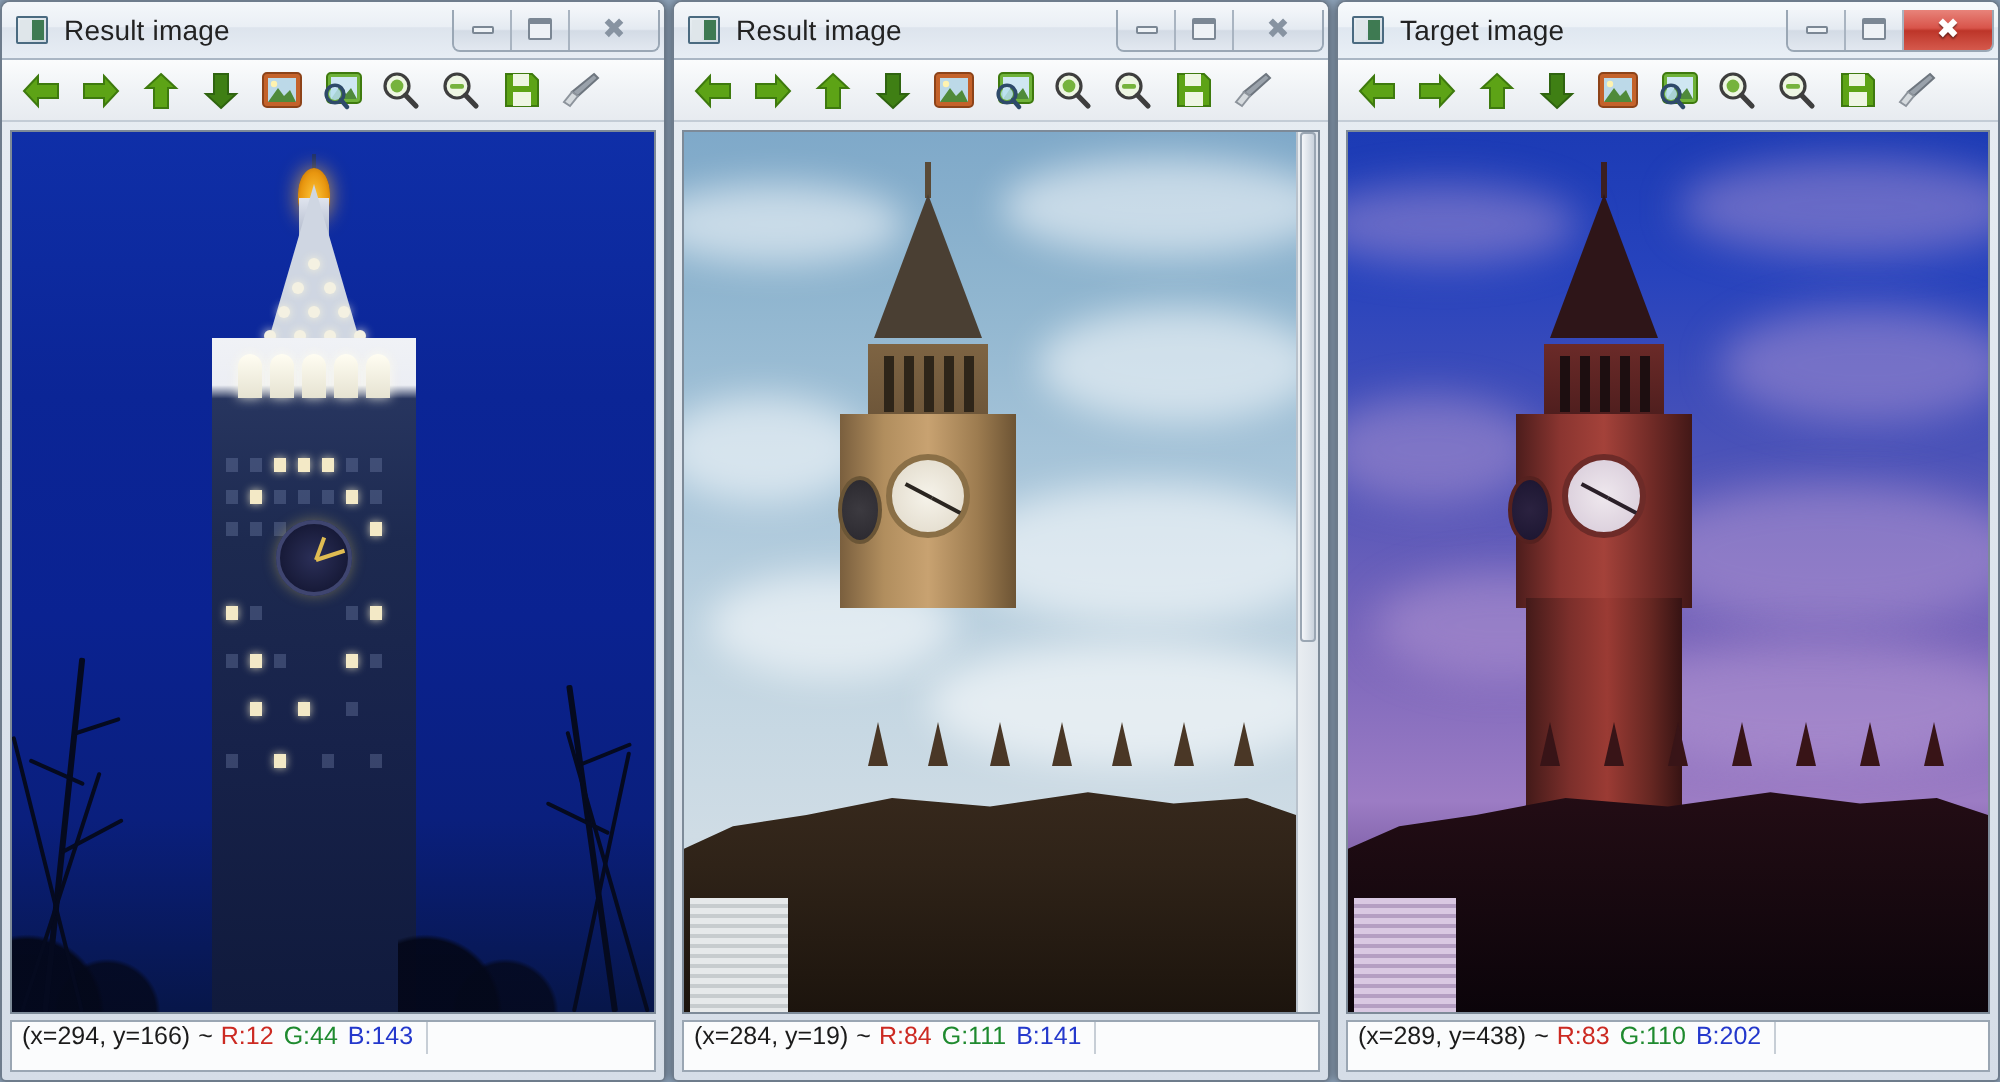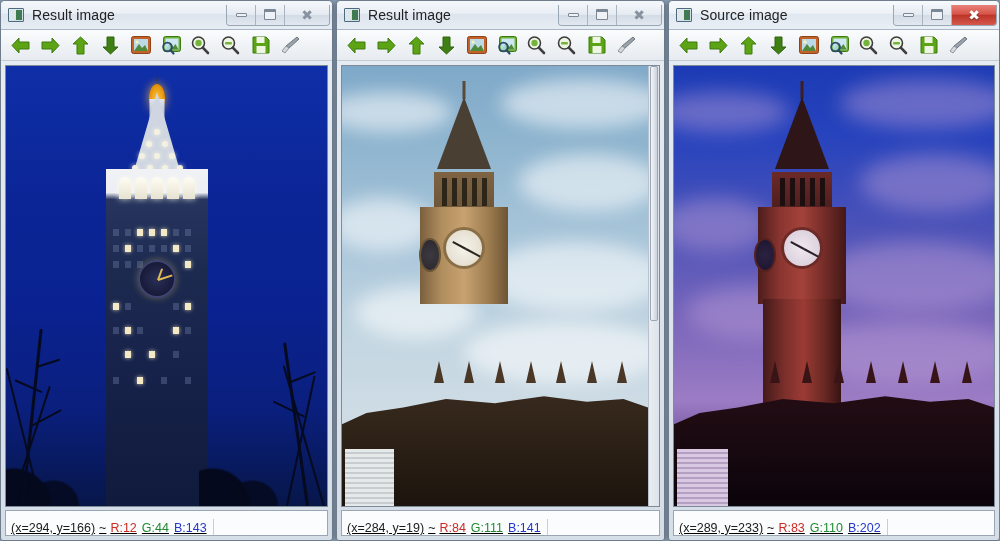--- a/index.html
+++ b/index.html
@@ -173,26 +173,25 @@
   }
 
   
   .statusbar {
     flex: 0 0 26px;
     height: 26px;
     margin: 3px 4px 4px 4px;
     border: 1px solid #9aa6b3;
     background: #fbfcfd;
     display: flex;
-    align-items: flex-end;
+    align-items: flex-start;
     padding: 0 5px;
     font-size: 12.5px;
     white-space: nowrap;
     overflow: hidden;
-    text-decoration: underline;
   }
   .st-coord { color: #1b1b1b; }
   .st-tilde { color: #1b1b1b; margin: 0 4px; }
   .st-r { color: #cc2a22; }
   .st-g { color: #1f8a2f; }
   .st-b { color: #2438cc; }
   .st-sep { display: inline-block; width: 5px; }
   .st-divider {
     margin-left: 6px;
     width: 1px; height: 16px;
@@ -795,21 +794,21 @@
       <span class="st-g">G:111</span>
       <span class="st-sep"></span>
       <span class="st-b">B:141</span>
       <span class="st-divider"></span>
     </div>
   </div>
 
   <div class="window win-result">
     <div class="titlebar active">
       <div class="win-icon"></div>
-      <div class="win-title">Source image</div>
+      <div class="win-title">Target image</div>
       <div class="win-buttons">
         <div class="wbtn">
             <span class="glyph-min"></span>
           </div>
         <div class="wbtn">
             <span class="glyph-max"></span>
           </div>
         <div class="wbtn close-active">
             <span class="glyph-close">✖</span>
           </div>
@@ -914,21 +913,21 @@
           <div class="spirelet" style="left:60%"></div>
           <div class="spirelet" style="left:70%"></div>
           <div class="spirelet" style="left:80%"></div>
           <div class="spirelet" style="left:90%"></div>
           <div class="bldg-white"></div>
         </div>
       </div>
     </div>
 
     <div class="statusbar">
-      <span class="st-coord">(x=289, y=233)</span>
+      <span class="st-coord">(x=289, y=438)</span>
       <span class="st-tilde">~</span>
       <span class="st-r">R:83</span>
       <span class="st-sep"></span>
       <span class="st-g">G:110</span>
       <span class="st-sep"></span>
       <span class="st-b">B:202</span>
       <span class="st-divider"></span>
     </div>
   </div>
 

